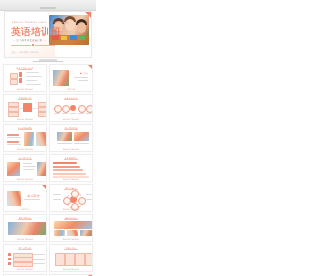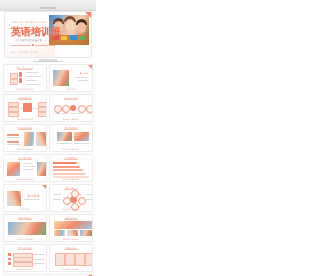--- a/index.html
+++ b/index.html
@@ -23,21 +23,21 @@
   .hero .photo .h1{left:4px;top:3px;width:11px;height:6px;background:#5b3a2a;border-radius:6px 6px 0 0;}
   .hero .photo .h2{left:15px;top:1px;width:12px;height:6px;background:#7a4a2c;border-radius:6px 6px 0 0;}
   .hero .photo .h3{left:27px;top:4px;width:11px;height:6px;background:#3e2a1c;border-radius:6px 6px 0 0;}
   .hero .photo .deskT{left:0;top:20px;width:40px;height:10px;background:#c9762f;border-radius:0;opacity:.85;}
   .hero .photo .bk1{left:3px;top:20px;width:7px;height:5px;background:#e35b4a;border-radius:0;}
   .hero .photo .bk2{left:12px;top:21px;width:6px;height:4px;background:#f0c23c;border-radius:0;}
   .hero .photo .bk3{left:21px;top:20px;width:7px;height:5px;background:#3f8dd0;border-radius:0;}
   .hero .photo .bk4{left:30px;top:21px;width:6px;height:4px;background:#5fb36a;border-radius:0;}
 
   .hero .eyebrow{position:absolute;left:7px;top:9px;font-size:2px;letter-spacing:.4px;color:#d98a74;white-space:nowrap;}
-  .hero .bigtitle{position:absolute;left:6px;top:14px;font-size:10px;line-height:11px;font-weight:bold;
+  .hero .bigtitle{position:absolute;left:6px;top:14px;font-size:10px;line-height:11px;font-weight:normal;
       color:#ef6b4d;letter-spacing:0px;white-space:nowrap;
       text-shadow:0 0 1px rgba(239,107,77,.4);}
   .hero .subline{position:absolute;left:8px;top:27px;font-size:2.4px;color:#8e8e8e;white-space:nowrap;letter-spacing:.2px;}
   .hero .rulewrap{position:absolute;left:6px;top:32px;width:44px;display:flex;align-items:center;gap:1px;}
   .hero .rulewrap .ln{flex:1;height:1px;background:#f0b8a6;}
   .hero .rulewrap .dot{width:2px;height:2px;background:#ef6b4d;border-radius:50%;}
   .hero .ftr{position:absolute;left:6px;bottom:3px;font-size:2px;color:#bdbdbd;white-space:nowrap;}
   .hero .corner{position:absolute;right:0;top:0;width:0;height:0;border-top:6px solid #f4836a;border-left:6px solid transparent;}
 
   

